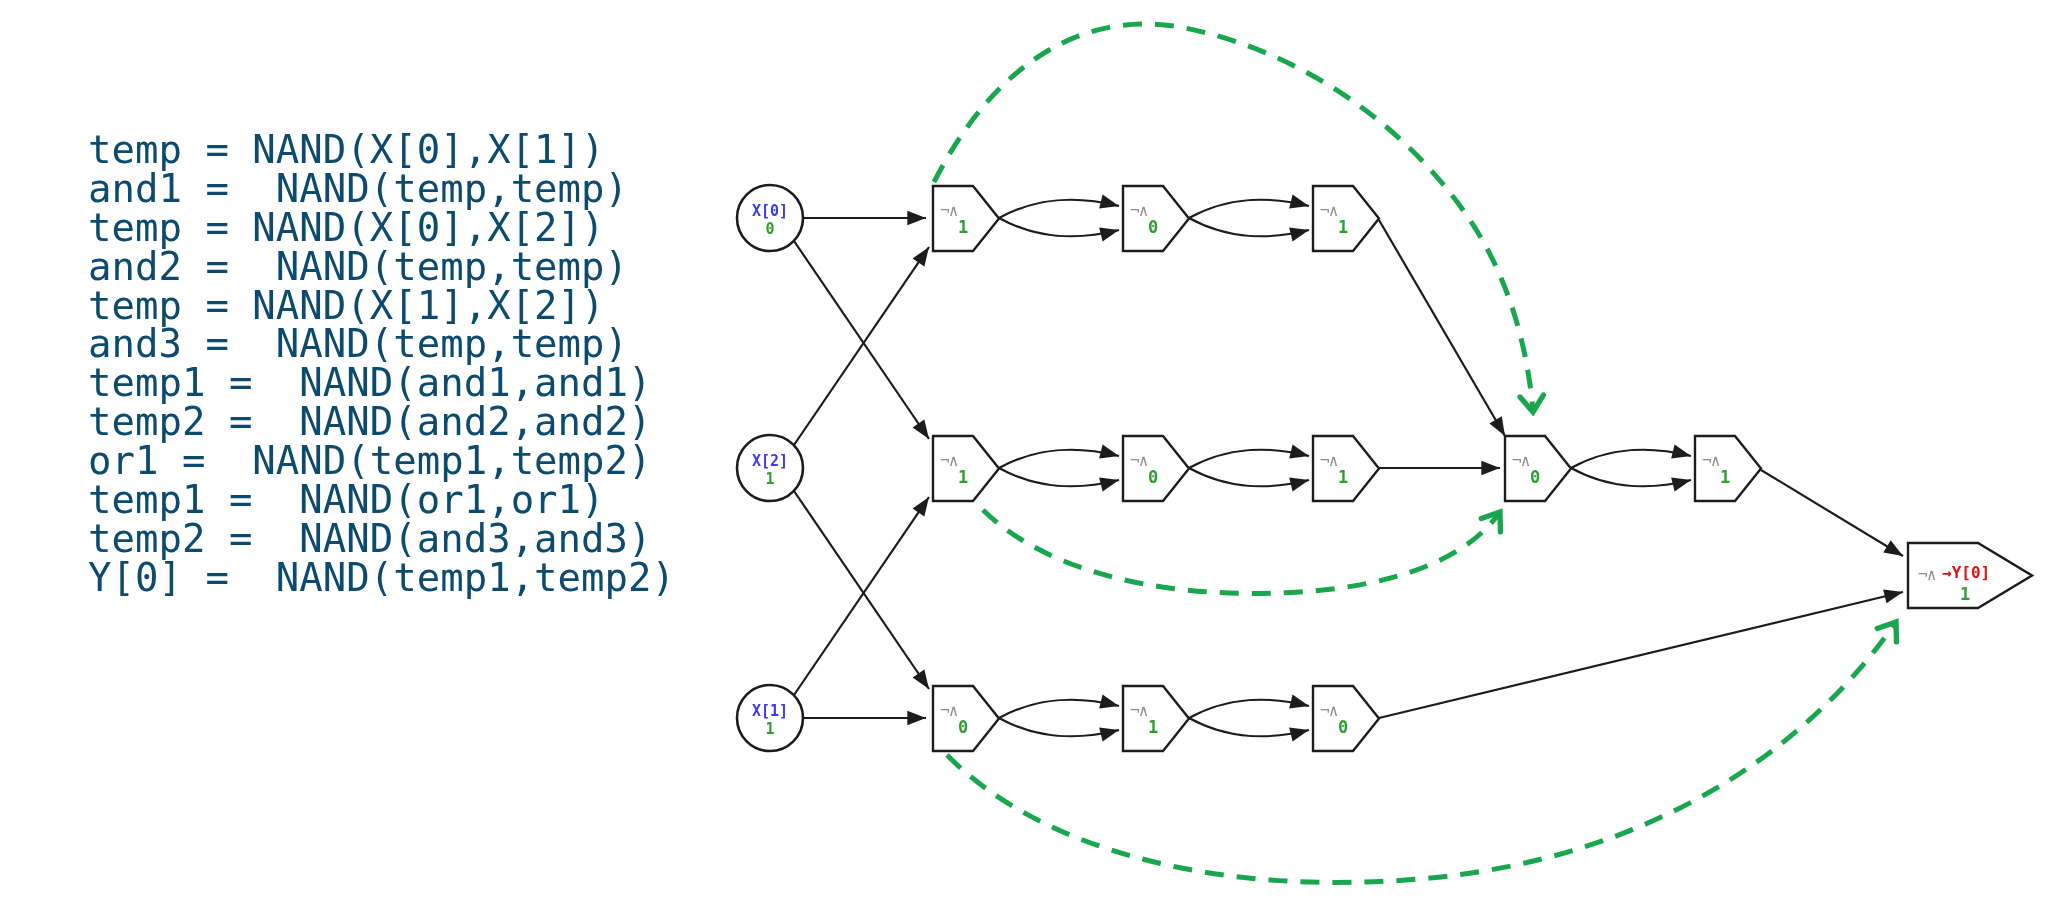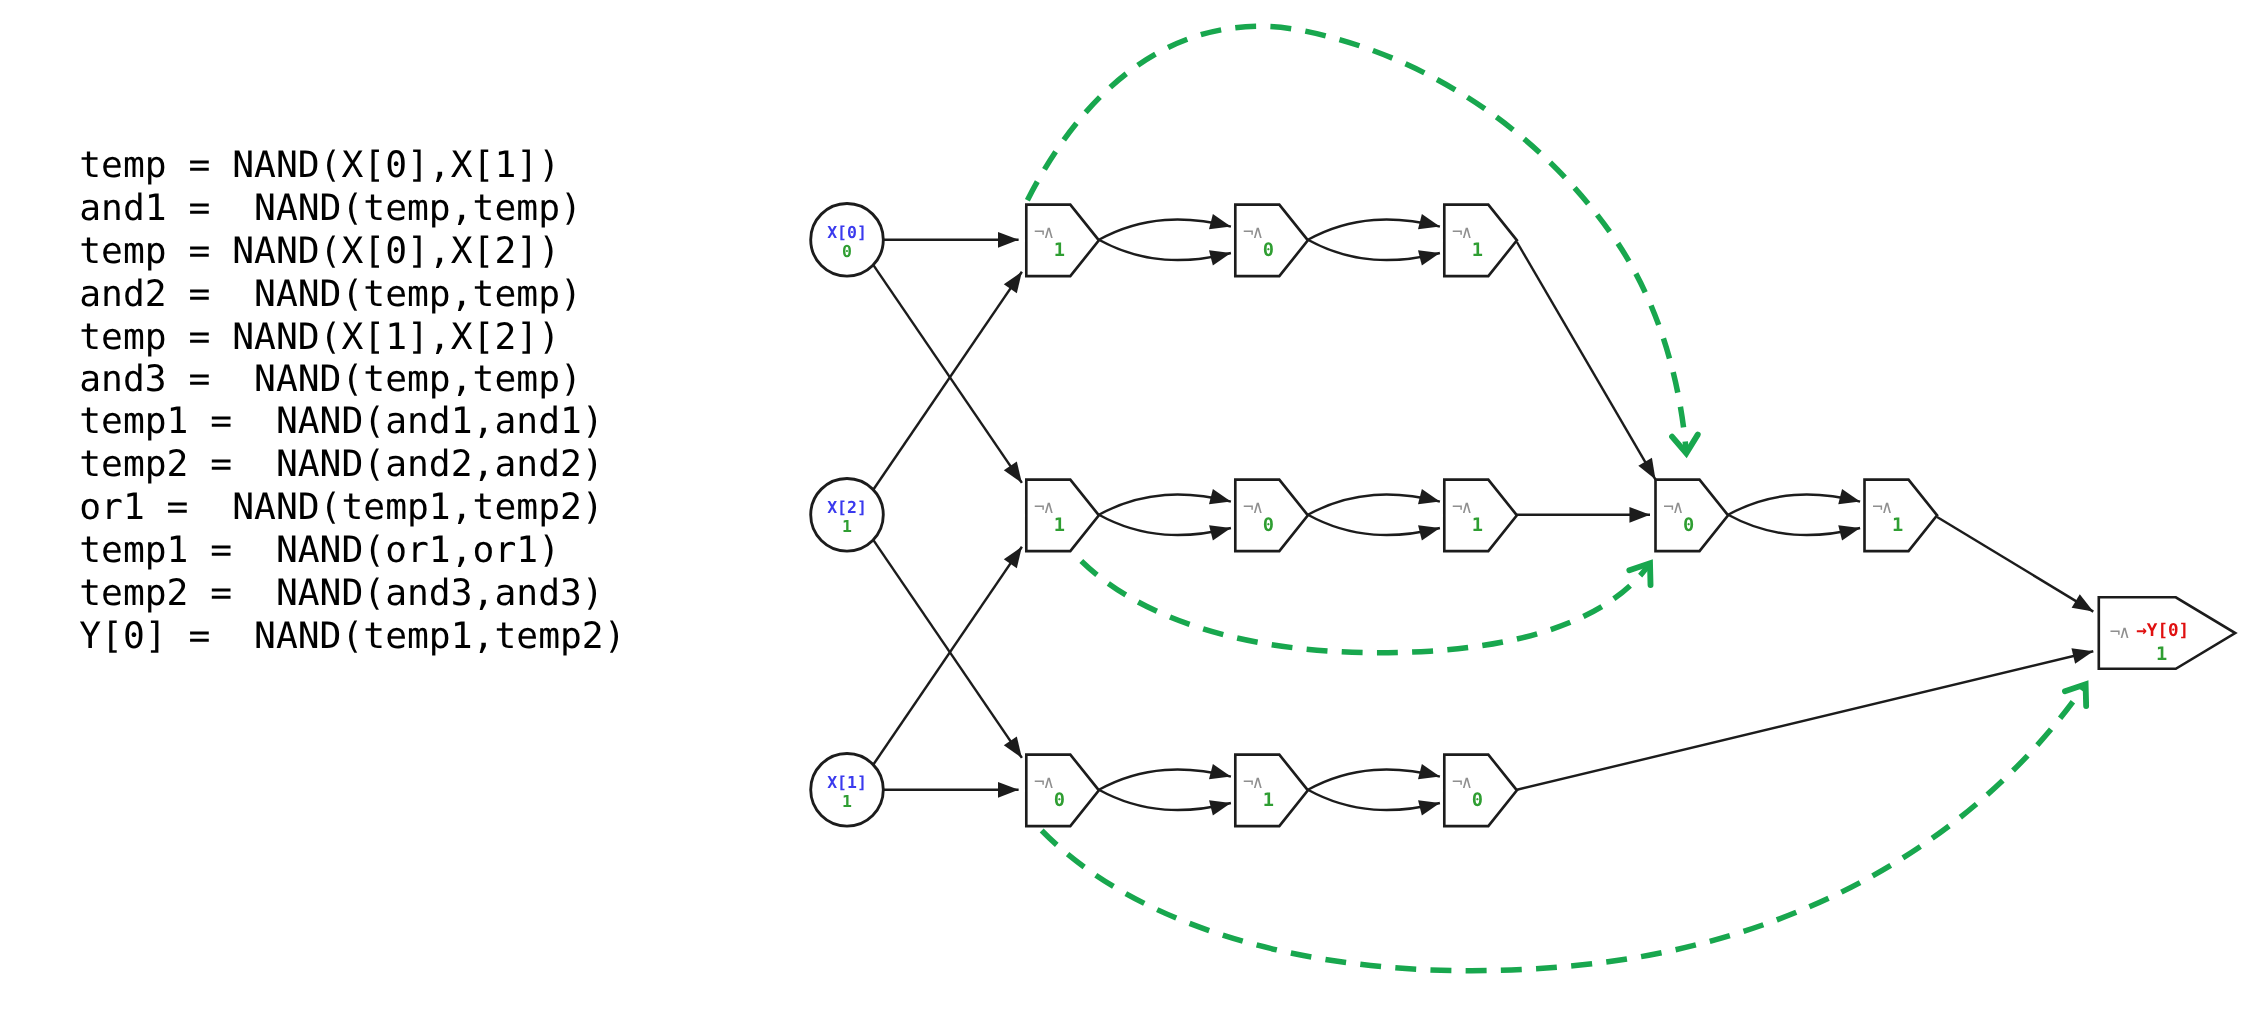--- a/index.html
+++ b/index.html
@@ -1,19 +1,19 @@
 <!DOCTYPE html>
 <html><head>
 <meta charset="utf-8">
 <style>
   html,body{margin:0;padding:0;background:#ffffff}
   .canvas{position:relative;width:2045px;height:921px;background:#ffffff;overflow:hidden;
           font-family:"DejaVu Sans Mono",monospace}
-  .code-panel{position:absolute;left:72px;top:131px;font-family:"DejaVu Sans Mono",monospace;
-              font-size:33px;line-height:38.9px;color:#000000;white-space:pre}
+  .code-panel{position:absolute;left:88px;top:131px;font-family:"DejaVu Sans Mono",monospace;
+              font-size:39px;line-height:38.9px;color:#0c4a6e;white-space:pre}
   .code-line{height:38.9px}
   svg.diagram{position:absolute;left:0;top:0}
 </style>
 </head>
 <body>
 
 <div class="canvas">
   <div class="code-panel"><div class="code-line">temp = NAND(X[0],X[1])</div><div class="code-line">and1 =  NAND(temp,temp)</div><div class="code-line">temp = NAND(X[0],X[2])</div><div class="code-line">and2 =  NAND(temp,temp)</div><div class="code-line">temp = NAND(X[1],X[2])</div><div class="code-line">and3 =  NAND(temp,temp)</div><div class="code-line">temp1 =  NAND(and1,and1)</div><div class="code-line">temp2 =  NAND(and2,and2)</div><div class="code-line">or1 =  NAND(temp1,temp2)</div><div class="code-line">temp1 =  NAND(or1,or1)</div><div class="code-line">temp2 =  NAND(and3,and3)</div><div class="code-line">Y[0] =  NAND(temp1,temp2)</div></div>
   <svg class="diagram" width="2045" height="921" viewBox="0 0 2045 921">
       <defs>

